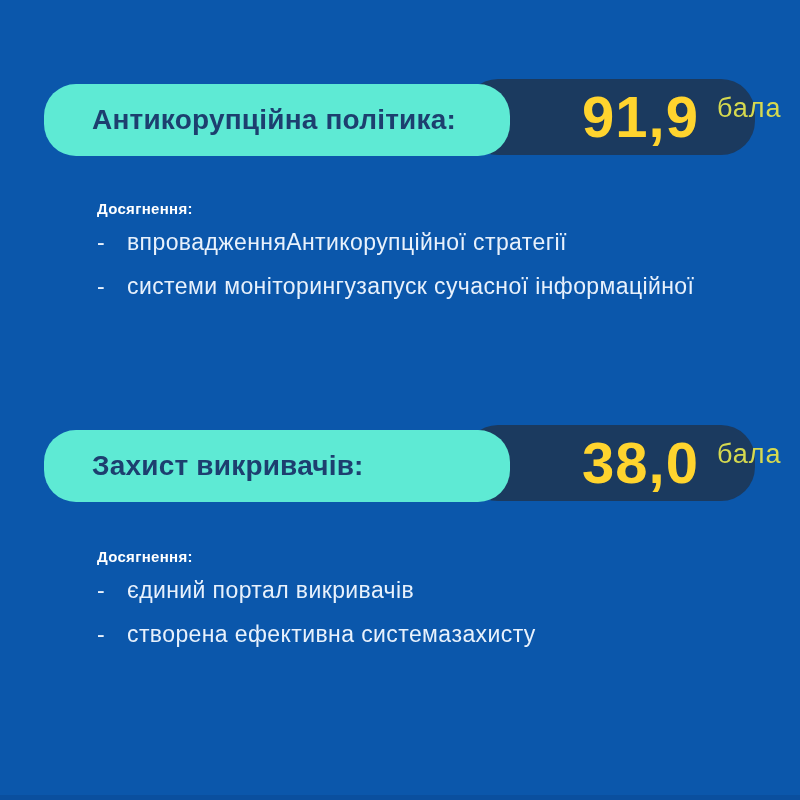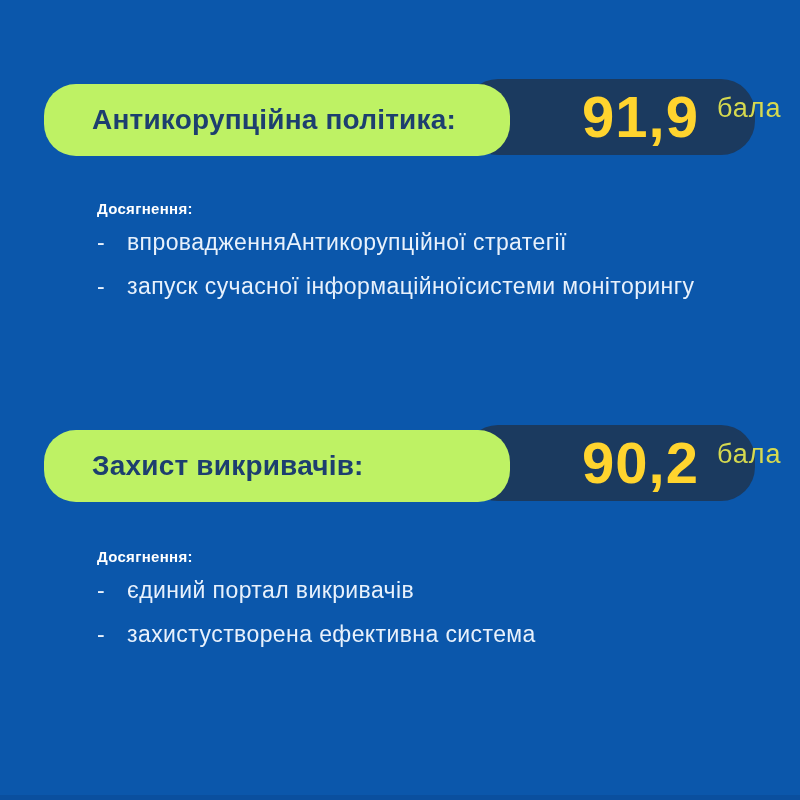--- a/index.html
+++ b/index.html
@@ -46,21 +46,21 @@
     z-index: 1;
     display: flex;
     align-items: center;
   }
   .pill-light {
     position: absolute;
     left: 0;
     top: 0;
     width: 466px;
     height: 72px;
-    background: #bef264;
+    background: #5eead4;
     border-radius: 32px;
     z-index: 2;
     display: flex;
     align-items: center;
     padding-left: 48px;
     box-sizing: border-box;
   }
   .category-title {
     color: #1d3f6f;
     font-size: 28px;
@@ -160,52 +160,52 @@
       <li class="bullet-item">
         <span class="bullet-marker">-</span>
         <span class="bullet-lines">
           <span class="bullet-line">впровадження</span>
           <span class="bullet-line">Антикорупційної стратегії</span>
         </span>
       </li>
       <li class="bullet-item">
         <span class="bullet-marker">-</span>
         <span class="bullet-lines">
+          <span class="bullet-line">системи моніторингу</span>
           <span class="bullet-line">запуск сучасної інформаційної</span>
-          <span class="bullet-line">системи моніторингу</span>
         </span>
       </li>
     </ul>
   </div>
 
   <div class="score-row row-2">
     <div class="pill-dark">
       <div class="score-group">
-        <span class="score-value">90,2</span>
+        <span class="score-value">38,0</span>
         <span class="score-unit">бала</span>
       </div>
     </div>
     <div class="pill-light">
       <span class="category-title">Захист викривачів:</span>
     </div>
   </div>
 
   <div class="text-block block-2">
     <div class="achievements-label">Досягнення:</div>
     <ul class="bullet-list">
       <li class="bullet-item">
         <span class="bullet-marker">-</span>
         <span class="bullet-lines">
           <span class="bullet-line">єдиний портал викривачів</span>
         </span>
       </li>
       <li class="bullet-item">
         <span class="bullet-marker">-</span>
         <span class="bullet-lines">
+          <span class="bullet-line">створена ефективна система</span>
           <span class="bullet-line">захисту</span>
-          <span class="bullet-line">створена ефективна система</span>
         </span>
       </li>
     </ul>
   </div>
 
   <div class="bottom-strip"></div>
 </div>
 
 </body></html>

